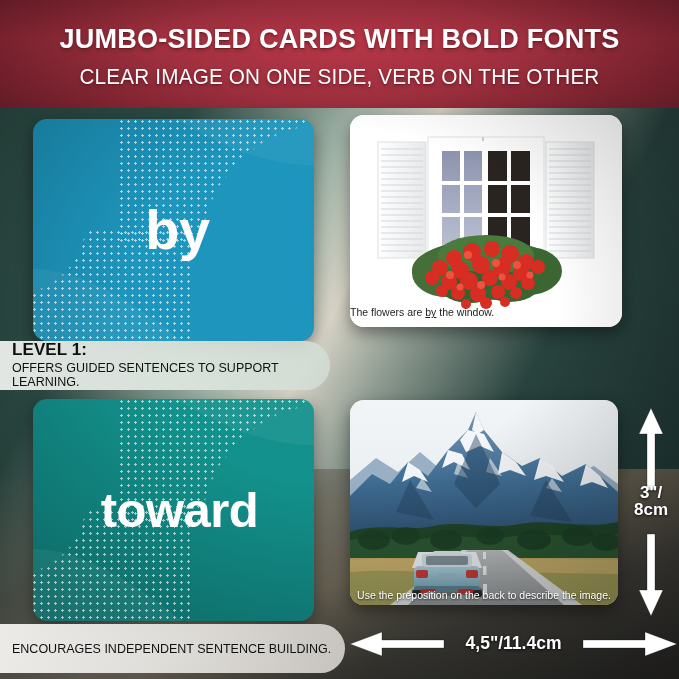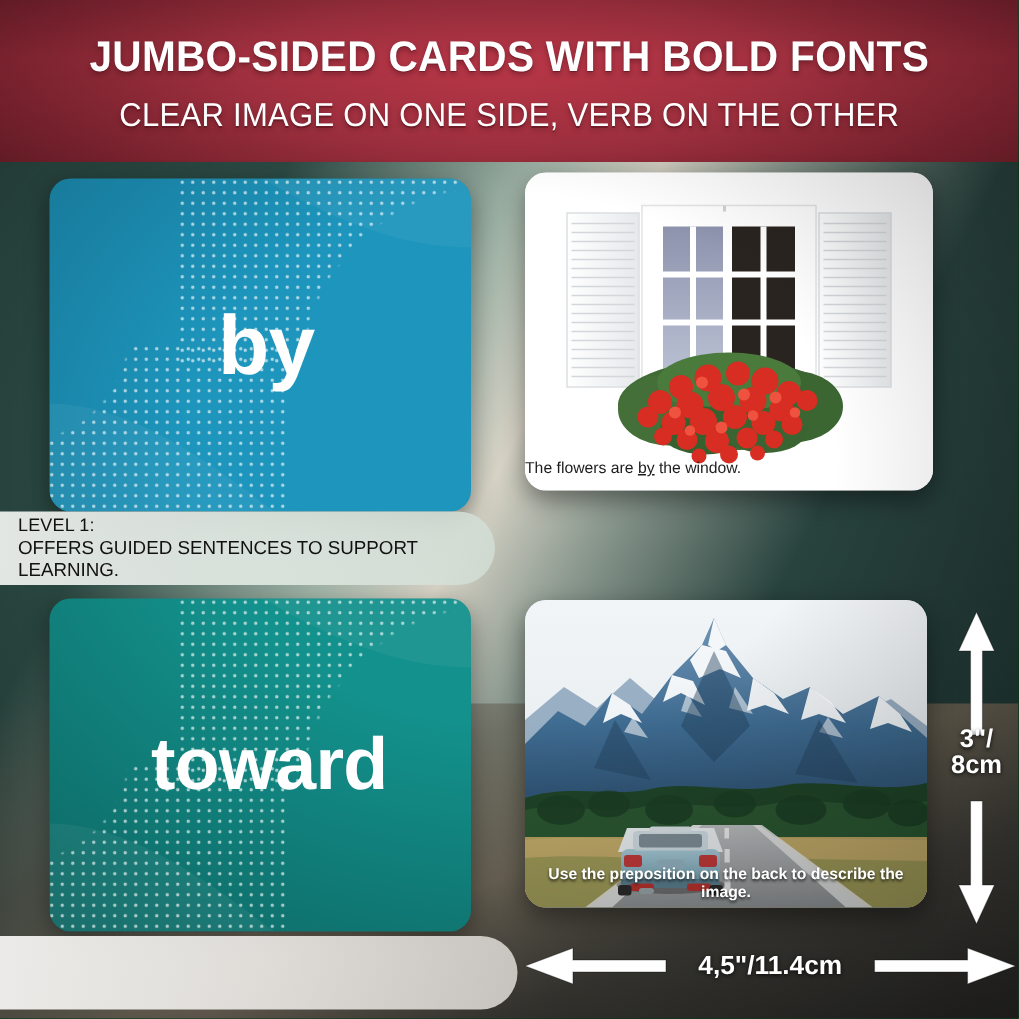--- a/index.html
+++ b/index.html
@@ -178,21 +178,21 @@
     font-size: 10.5px;
     color: #1d1d1d;
     z-index: 5;
   }
   .caption u { text-decoration: underline; text-underline-offset: 1px; }
   .caption-overlay {
     position: absolute;
     left: 0; right: 0; bottom: 4px;
     text-align: center;
     font-size: 10.5px;
-    font-weight: 700;
+    font-weight: 400;
     color: #ffffff;
     z-index: 5;
     text-shadow: 0 1px 2px rgba(0,0,0,0.75);
   }
 
   
   .level-pill {
     position: absolute;
     left: -20px;
     height: 49px;
@@ -206,21 +206,21 @@
     z-index: 6;
   }
   #level1 {
     top: 341px; width: 350px;
     background: linear-gradient(95deg, rgba(243,245,242,0.93) 0%, rgba(226,233,227,0.90) 55%, rgba(209,221,212,0.86) 100%);
   }
   #level2 {
     top: 624px; width: 365px;
     background: linear-gradient(95deg, rgba(246,245,243,0.95) 0%, rgba(231,229,225,0.93) 55%, rgba(214,211,206,0.90) 100%);
   }
-  .level-title { font-size: 12px; font-weight: 400; line-height: 1.05; letter-spacing: 0.1px; }
+  .level-title { font-size: 17px; font-weight: 700; line-height: 1.05; letter-spacing: 0.1px; }
   .level-desc  { font-size: 12.5px; font-weight: 400; line-height: 1.15; margin-top: 2px; }
 
   
   .dim-v {
     position: absolute;
     left: 629px; top: 406px;
     width: 44px; height: 212px;
     z-index: 6;
   }
   .dim-v svg { display: block; }
@@ -506,20 +506,21 @@
     </svg>
     <div class="caption-overlay">Use the preposition on the back to describe the image.</div>
   </div>
 
   <div class="level-pill" id="level1">
     <div class="level-title">LEVEL 1:</div>
     <div class="level-desc">OFFERS GUIDED SENTENCES TO SUPPORT LEARNING.</div>
   </div>
 
   <div class="level-pill" id="level2">
+    <div class="level-desc">ENCOURAGES INDEPENDENT SENTENCE BUILDING.</div>
   </div>
 
   <div class="dim-v">
     <svg width="44" height="212" viewBox="0 0 44 212">
       <g fill="#ffffff" stroke="rgba(0,0,0,0.35)" stroke-width="0.8">
         <path d="M22 2 L34 28 L26 28 L26 84 L18 84 L18 28 L10 28 Z"></path>
         <path d="M22 210 L34 184 L26 184 L26 128 L18 128 L18 184 L10 184 Z"></path>
       </g>
     </svg>
     <div class="dim-v-label">

